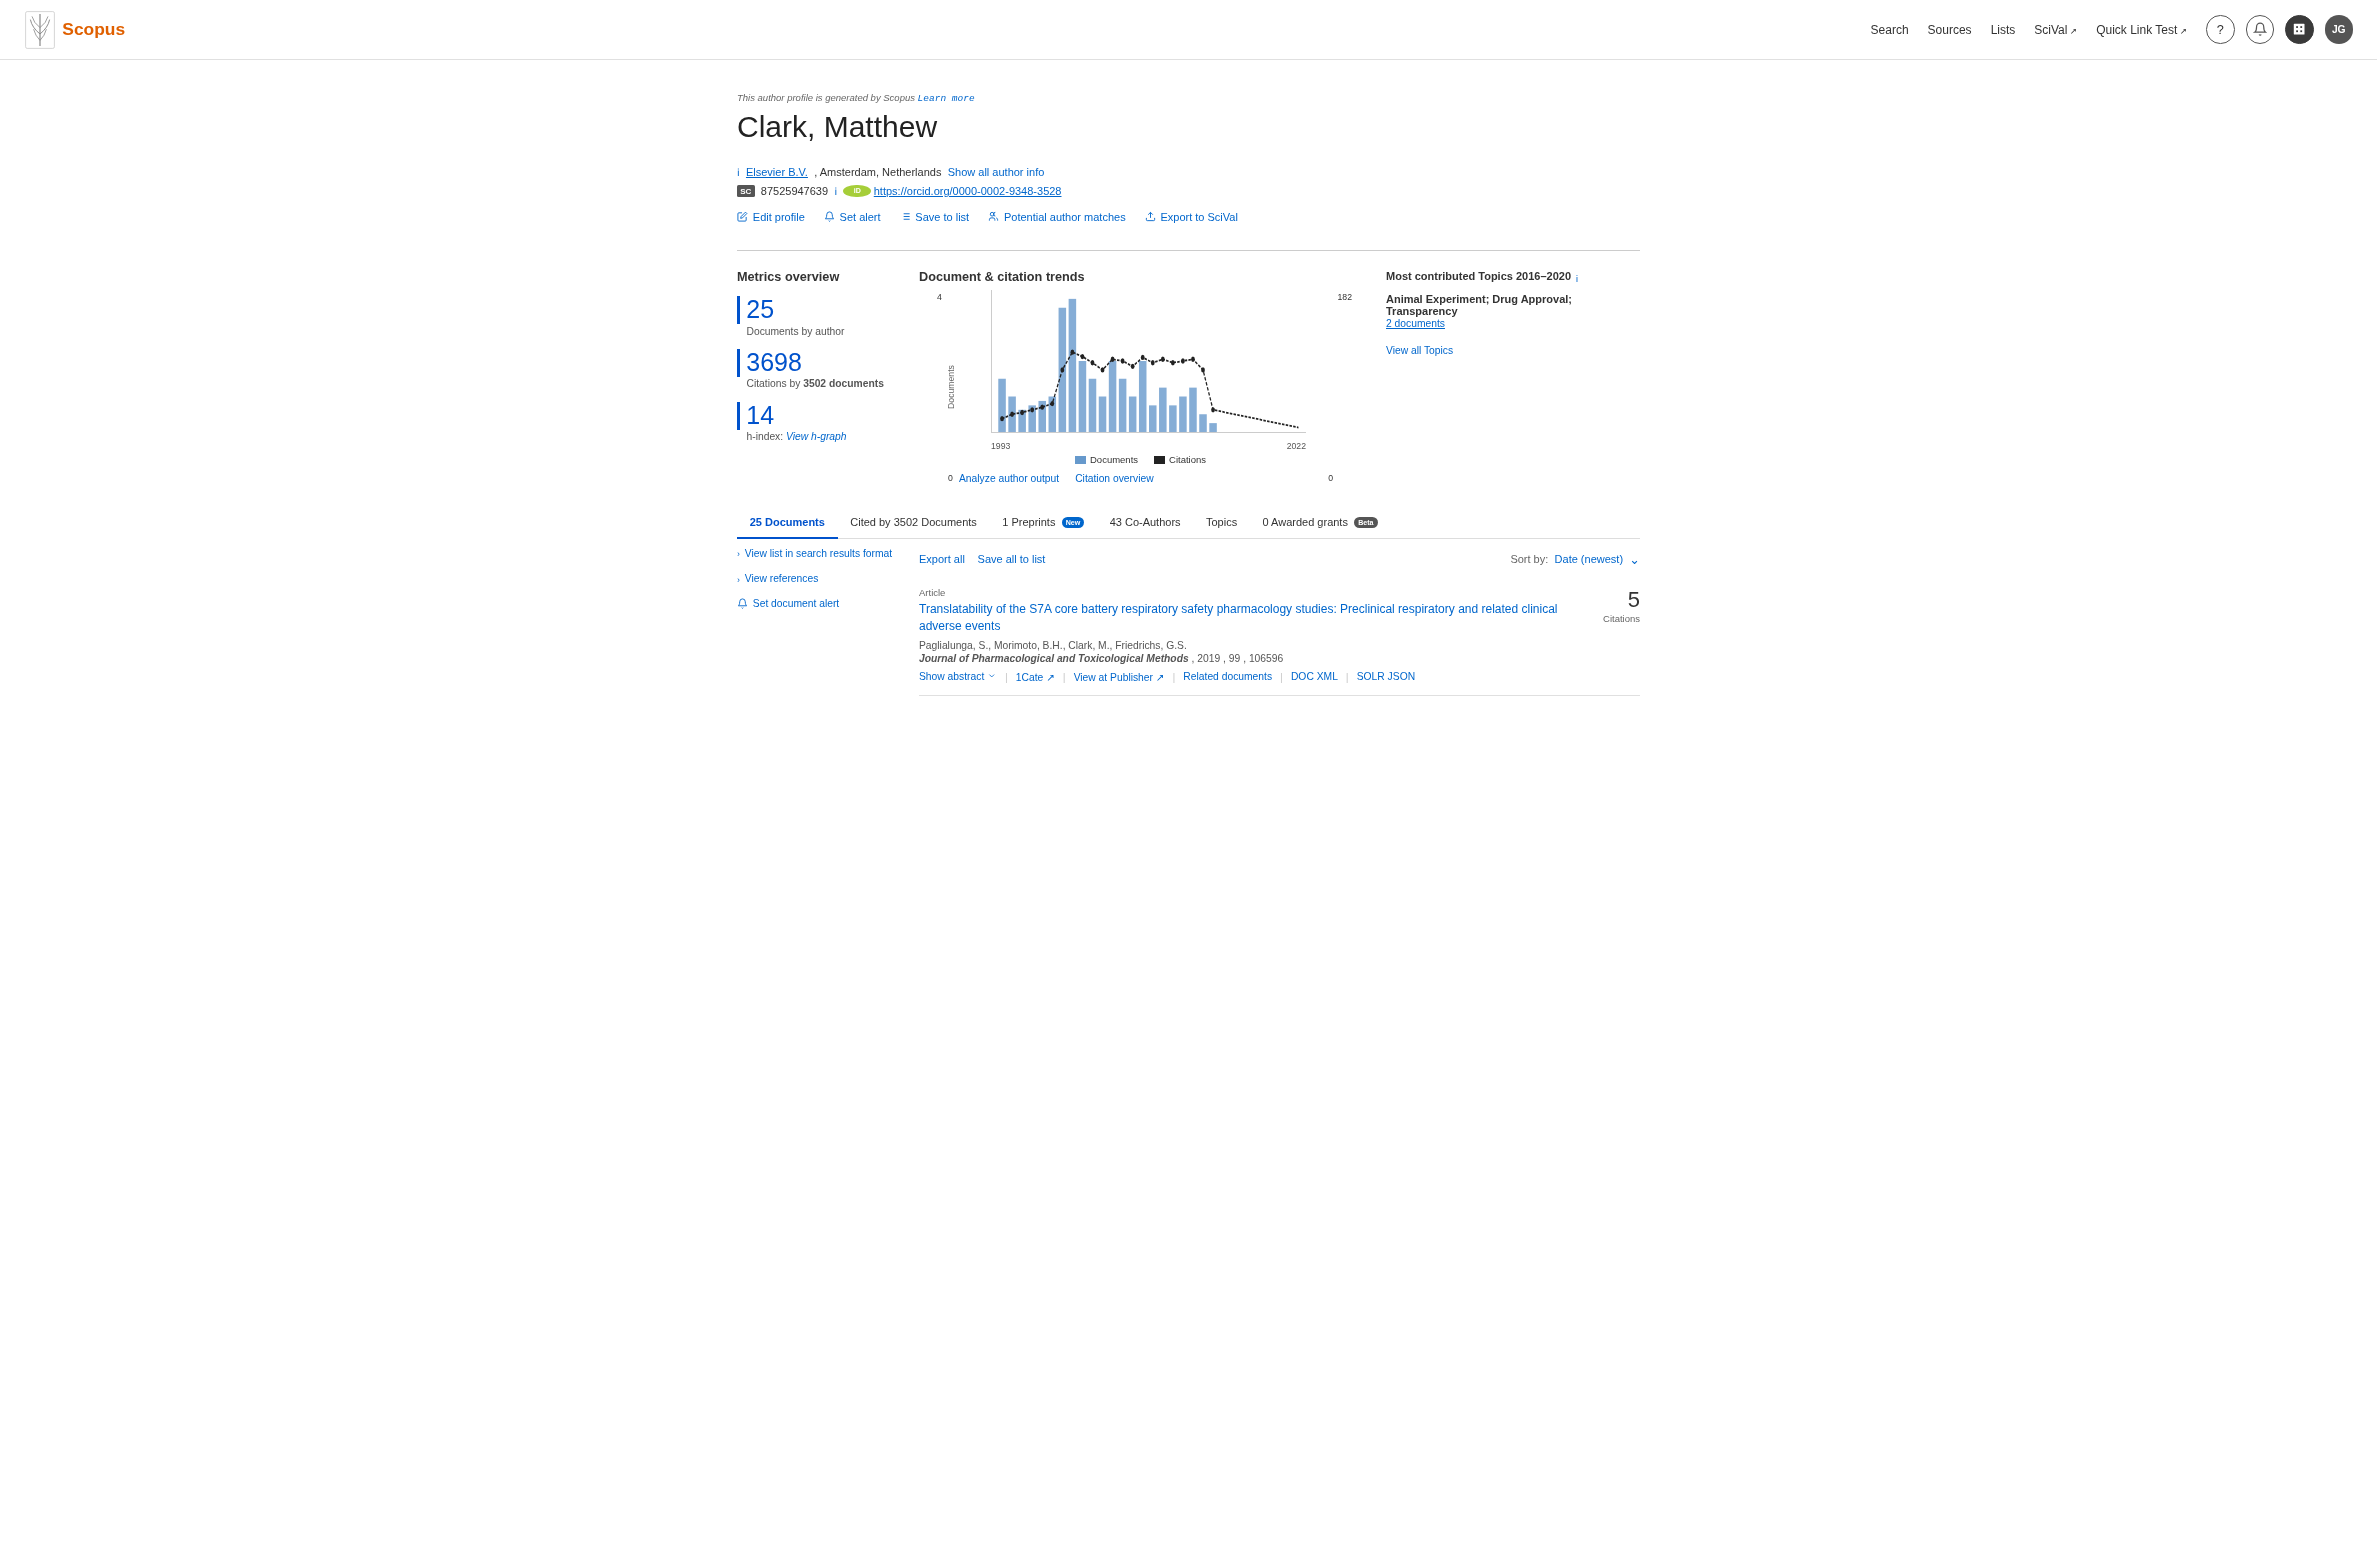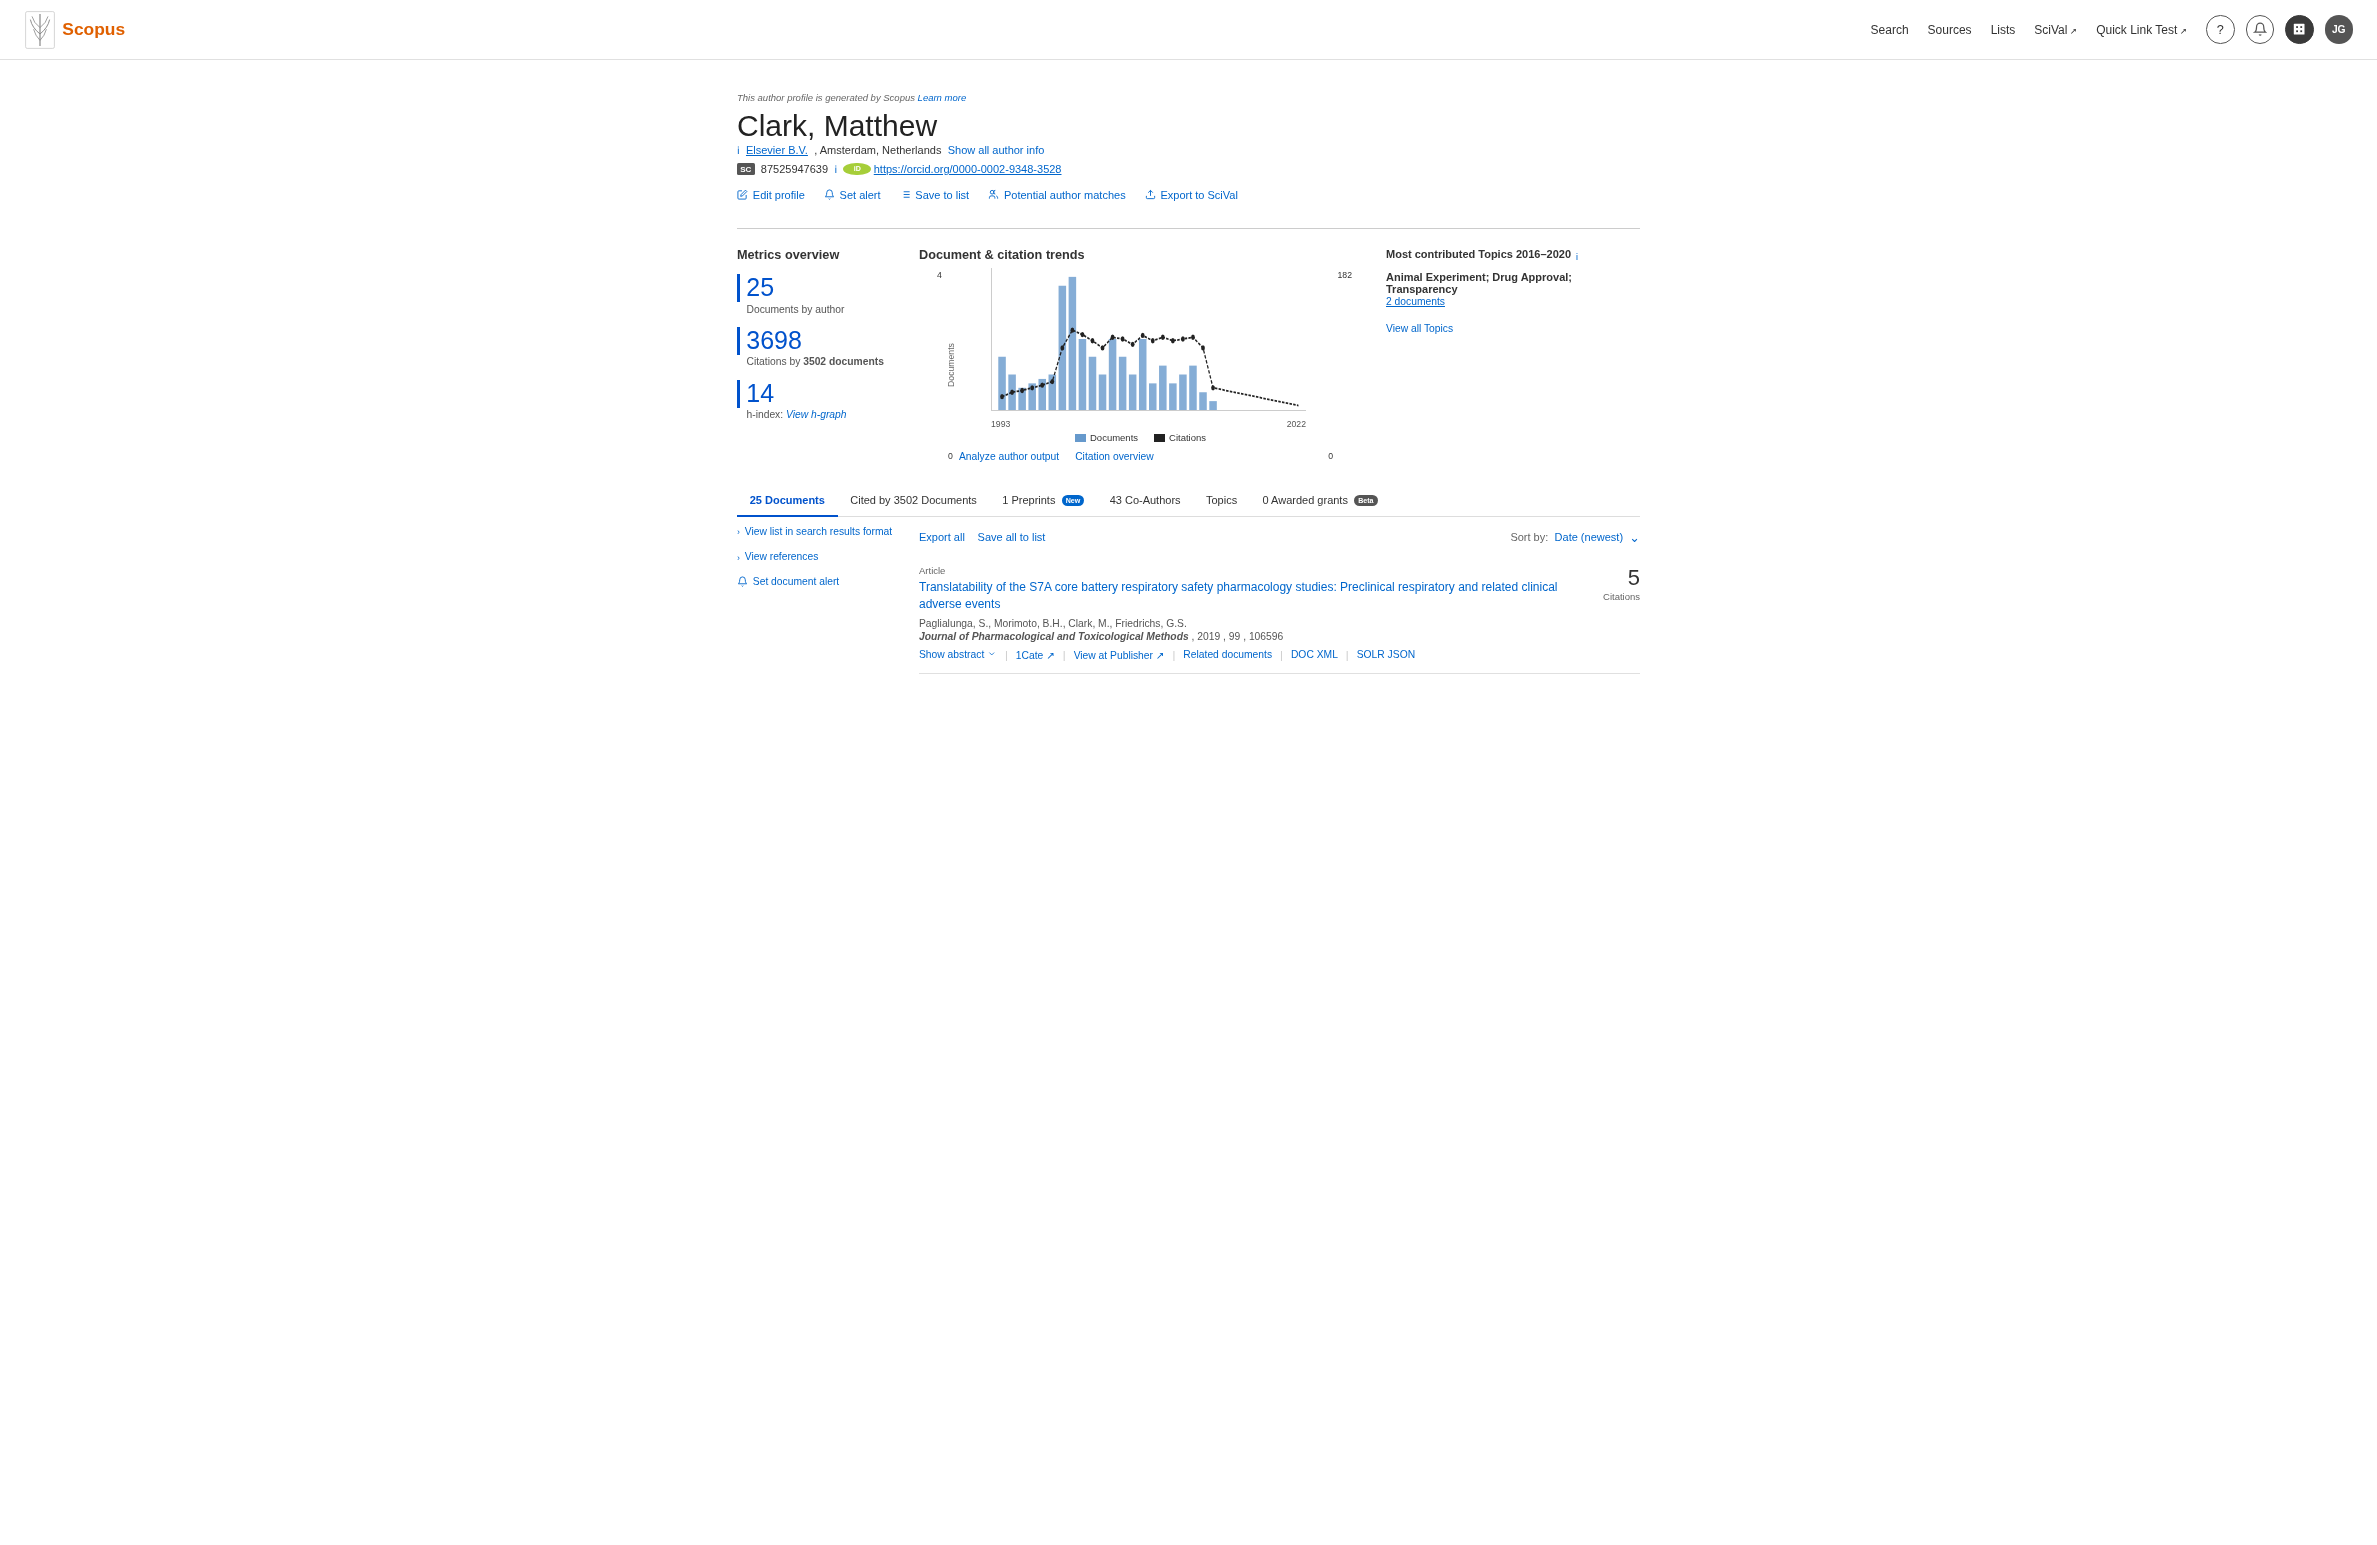--- a/index.html
+++ b/index.html
@@ -83,26 +83,27 @@
     }
     .generated-notice {
       font-size: 9.5px;
       color: #666;
       margin-bottom: 6.3px;
       font-style: italic;
     }
     .generated-notice a {
       color: #0066cc;
       text-decoration: none;
+      font-family: Liberation Mono, monospace;
     }
     .author-name {
       font-size: 30px;
       font-weight: 400;
       color: #222;
-      margin-bottom: 0;
+      margin-bottom: 21px;
     }
     .author-info-row {
       display: flex;
       align-items: center;
       gap: 6.3px;
       margin-bottom: 4.8px;
       font-size: 11px;
     }
     .info-icon {
       color: #0066cc;

